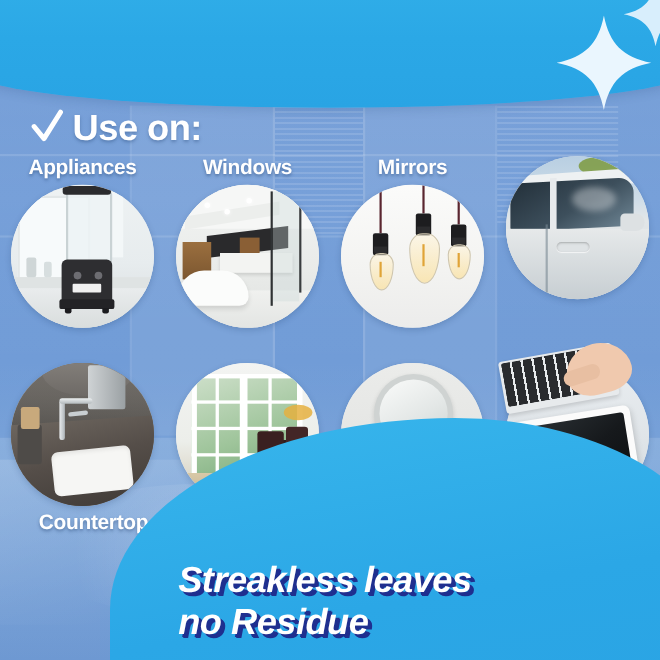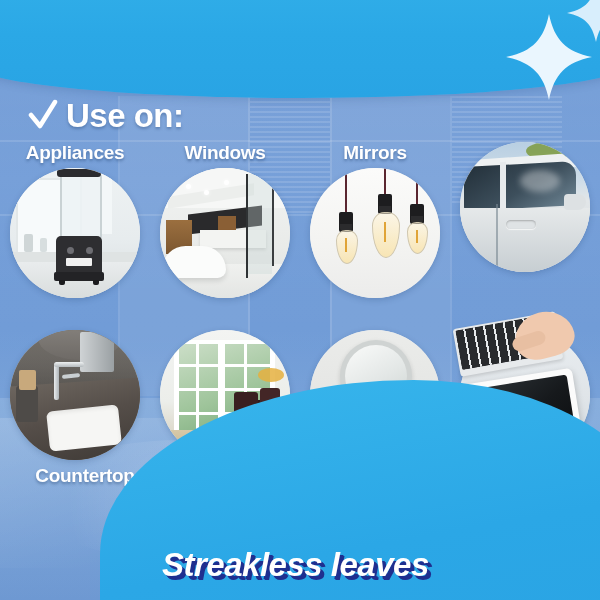--- a/index.html
+++ b/index.html
@@ -412,15 +412,16 @@
           <div class="g-scr"></div>
       </div>
       <div class="cap">Gadgets</div>
     </div>
 
   </div>
 
   <div class="footer-blob"></div>
   <div class="footer-text">
     <div>Streakless leaves</div>
+    <div>no Residue</div>
   </div>
 
 </div>
 
 </body></html>

